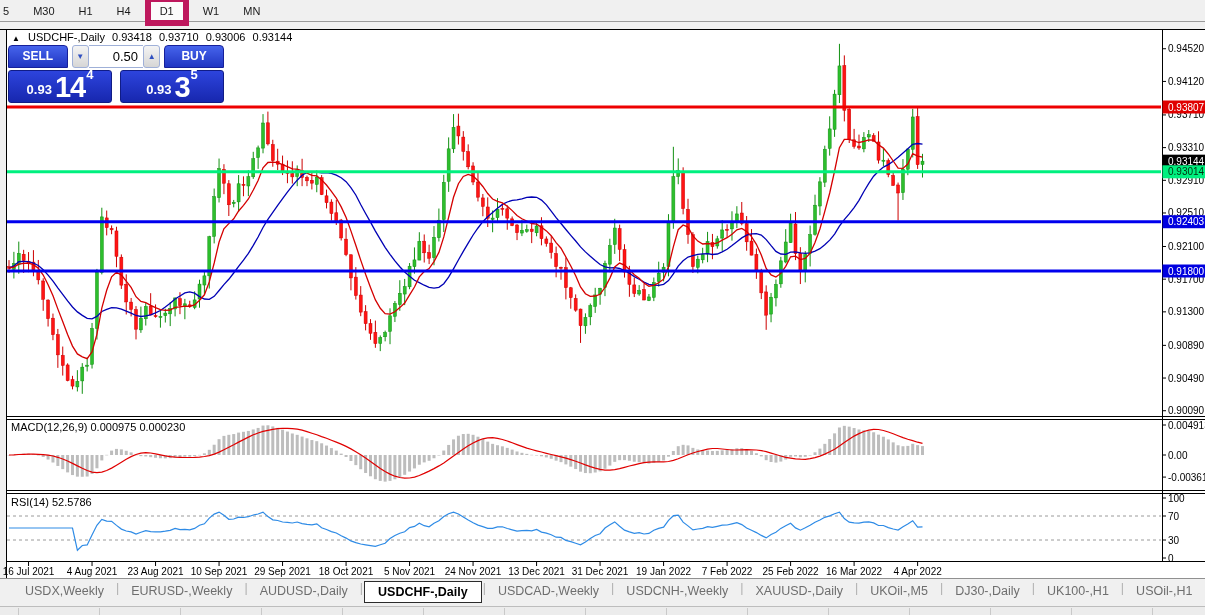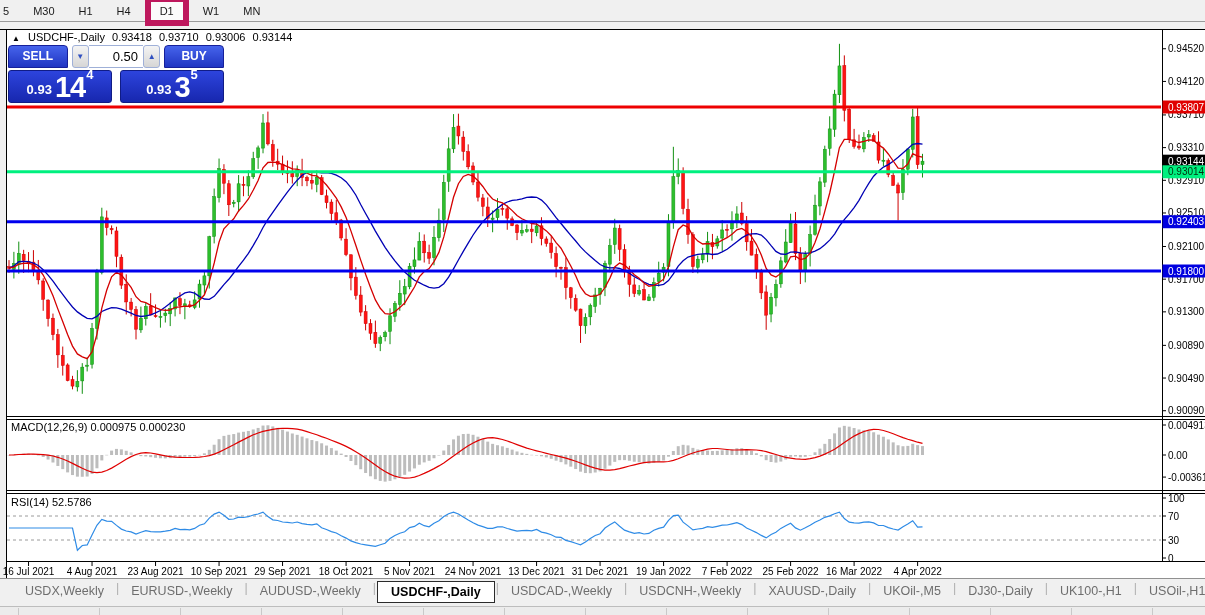--- a/index.html
+++ b/index.html
@@ -785,21 +785,21 @@
         <span class="sup">5</span>
       </div>
     </div>
   </div>
 
   <div class="tabbar" id="tabbar">
       <div class="tab">USDX,Weekly</div>
       <span class="tab-sep">|</span>
       <div class="tab">EURUSD-,Weekly</div>
       <span class="tab-sep">|</span>
-      <div class="tab">AUDUSD-,Weekly</div>
+      <div class="tab">AUDUSD-,Daily</div>
       <span class="tab-sep">|</span>
       <div class="tab active">USDCHF-,Daily</div>
       <span class="tab-sep">|</span>
       <div class="tab">USDCAD-,Weekly</div>
       <span class="tab-sep">|</span>
       <div class="tab">USDCNH-,Weekly</div>
       <span class="tab-sep">|</span>
       <div class="tab">XAUUSD-,Daily</div>
       <span class="tab-sep">|</span>
       <div class="tab">UKOil-,M5</div>

